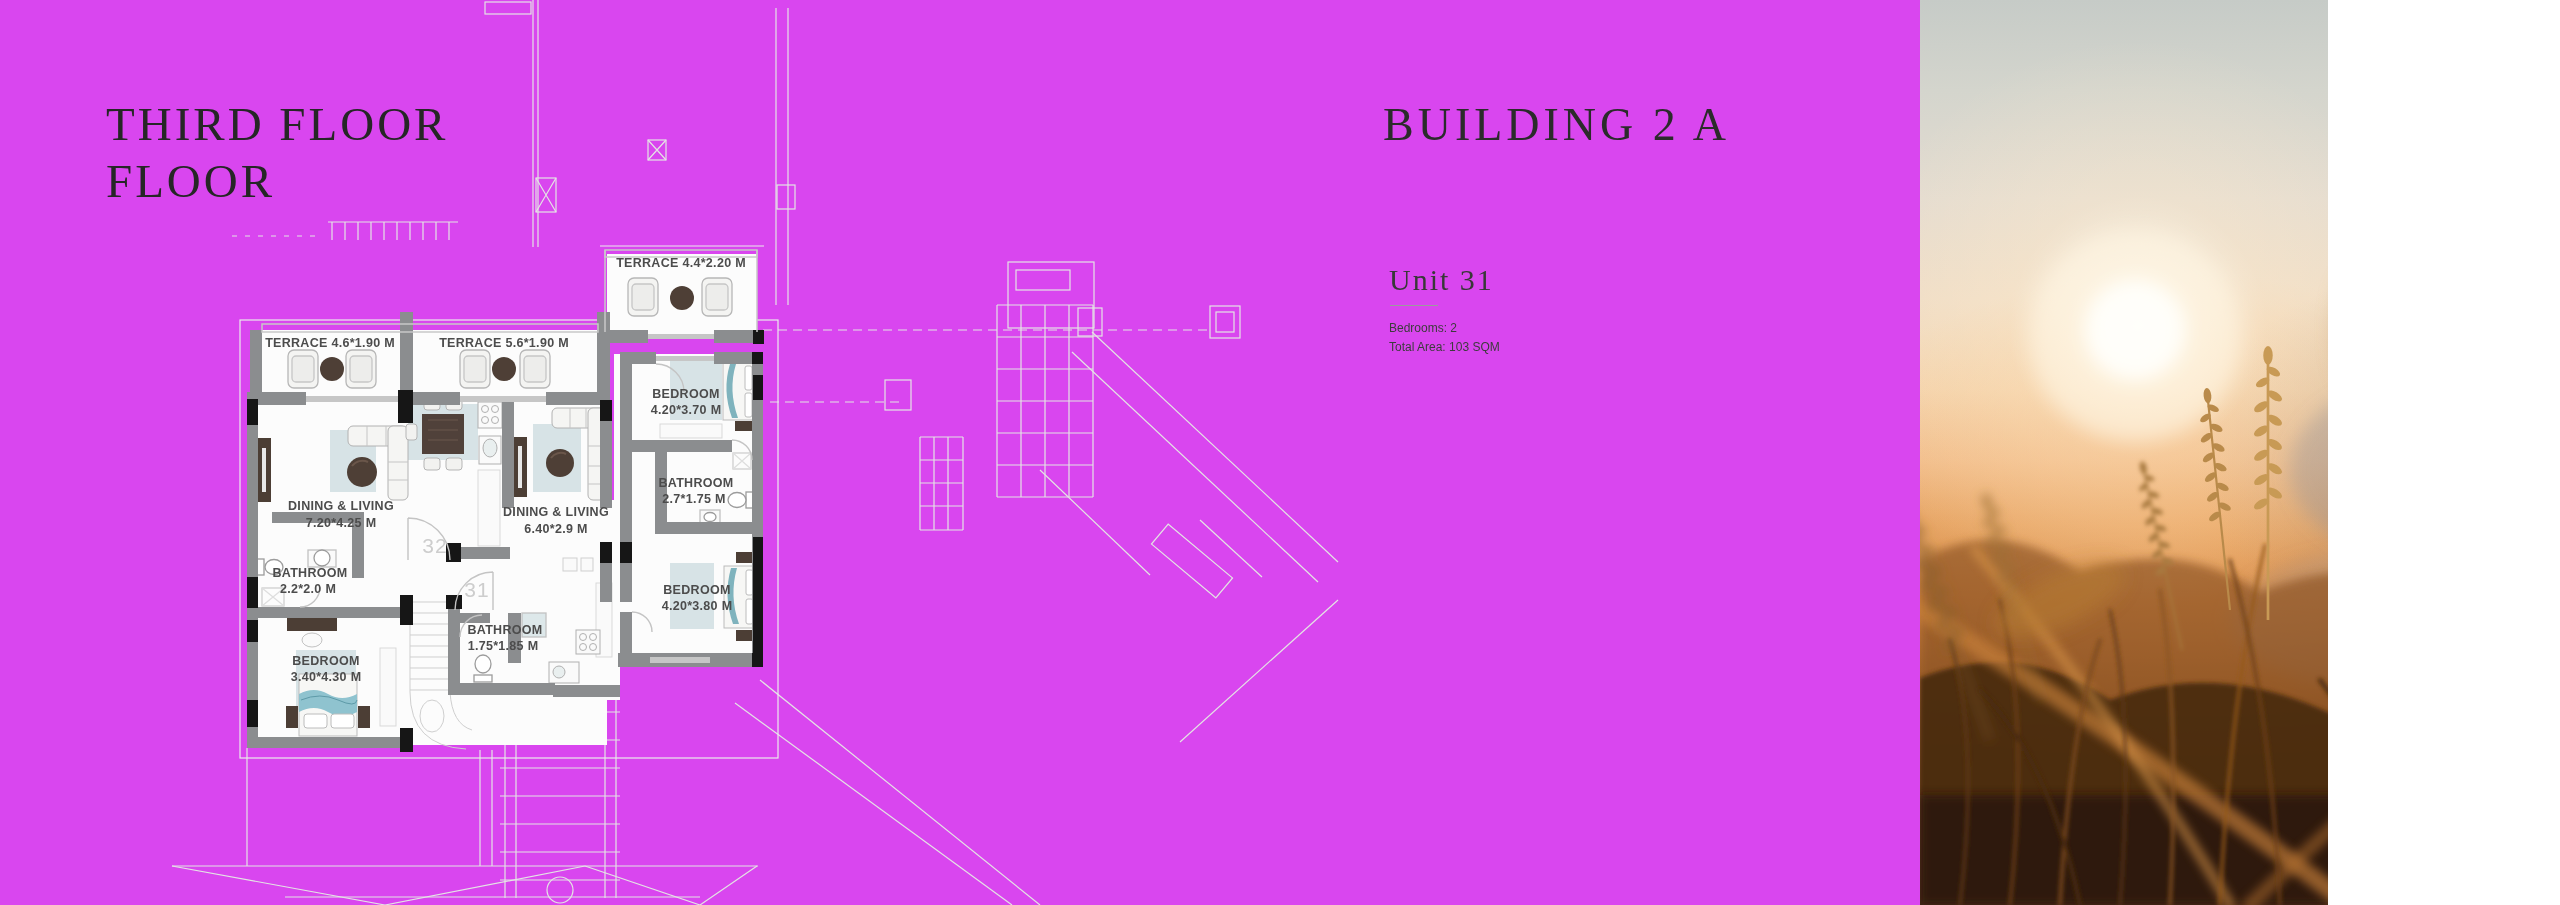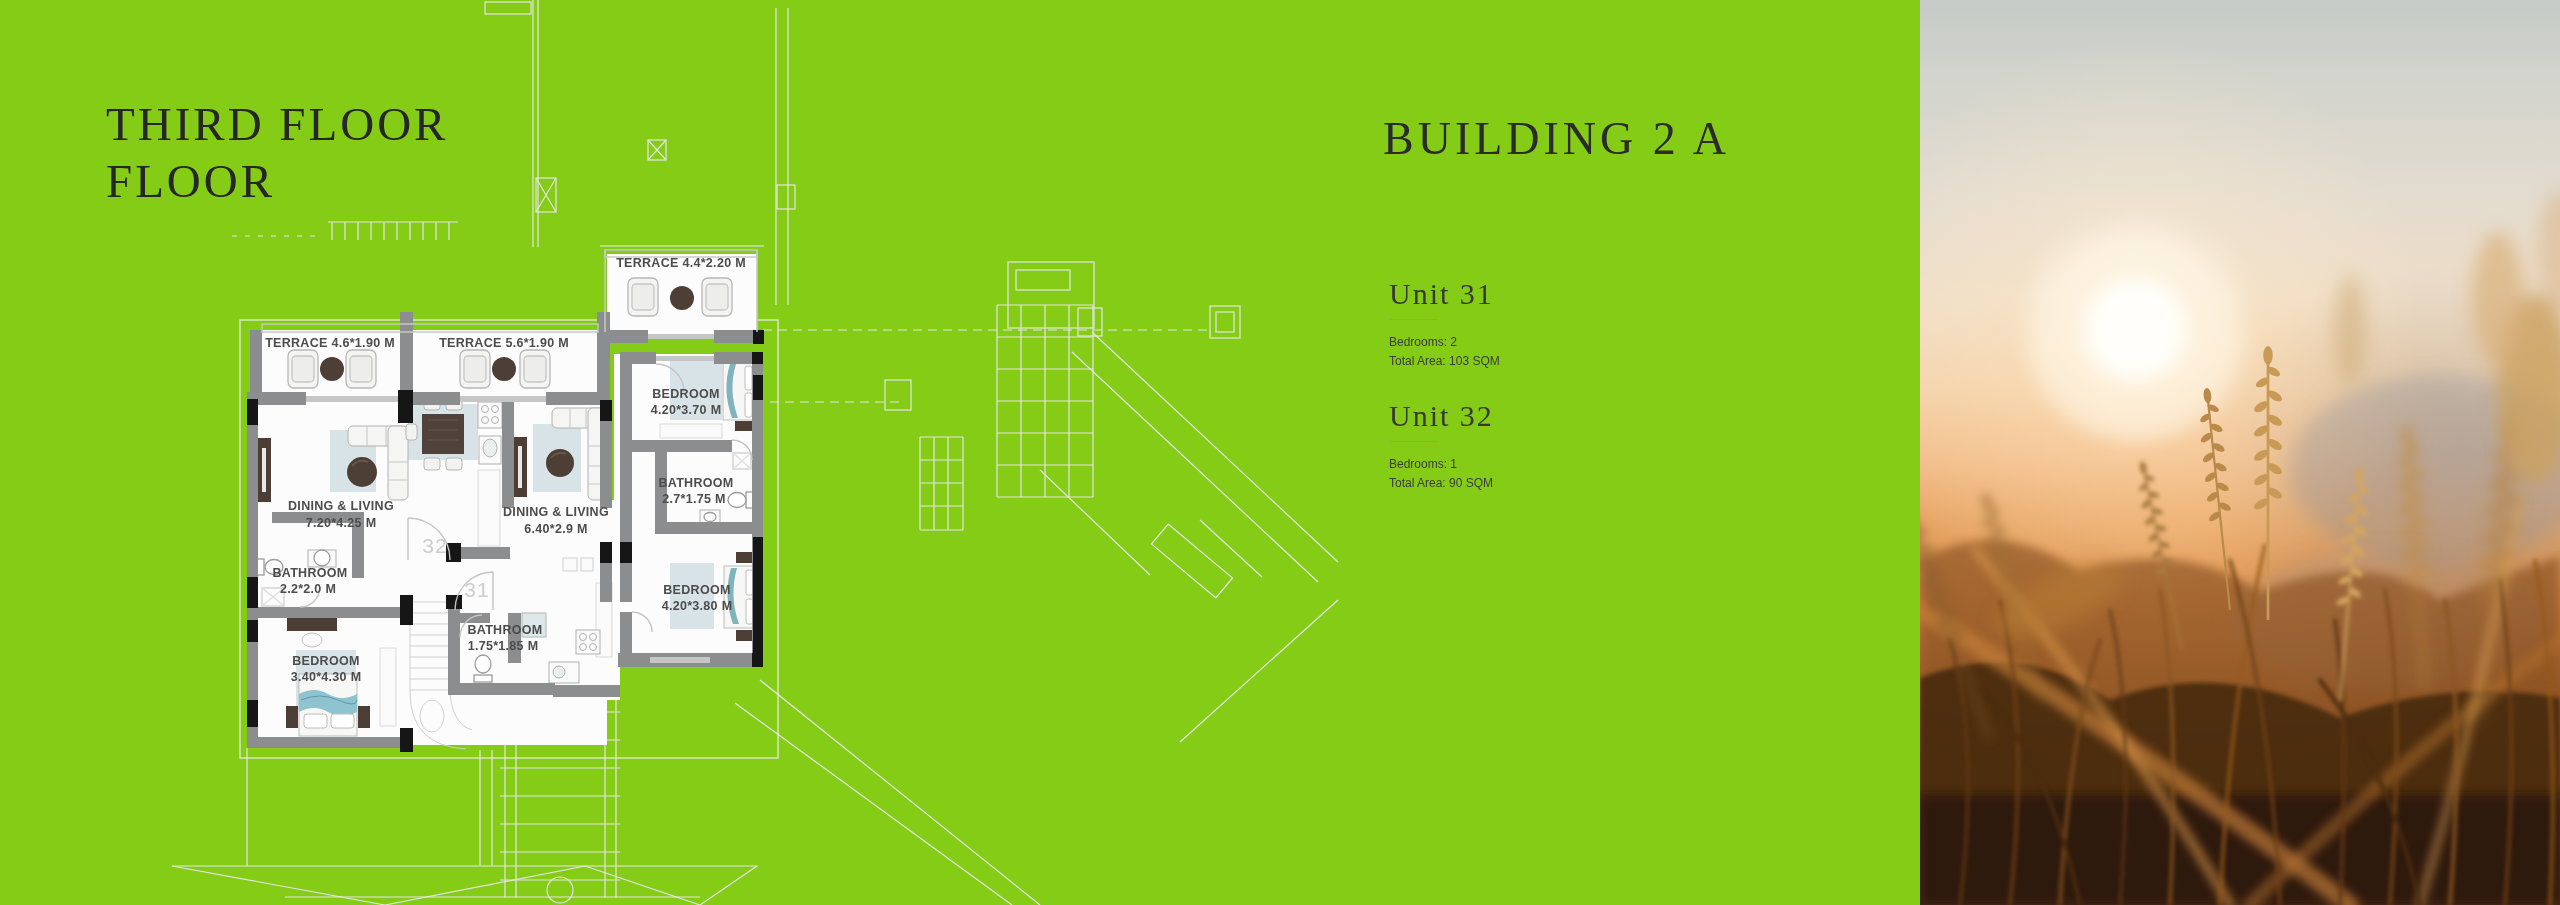--- a/index.html
+++ b/index.html
@@ -1,29 +1,29 @@
 <!DOCTYPE html>
 <html><head>
 <meta charset="utf-8">
 <style>
   html,body{margin:0;padding:0;background:#ffffff;}
-  .page{position:relative;width:2560px;height:905px;background:#84cc16;overflow:hidden;
+  .page{position:relative;width:2328px;height:905px;background:#d946ef;overflow:hidden;
         font-family:"Liberation Sans",sans-serif;color:#3c3c3c;}
   
   .title-block{position:absolute;left:106px;top:96px;
     font-family:"Liberation Serif","DejaVu Serif",serif;font-weight:400;
     font-size:47px;line-height:57px;letter-spacing:3px;color:#262626;}
   
   .plan-svg{position:absolute;left:0;top:0;}
   .plan-label{font-family:"Liberation Sans",sans-serif;font-weight:700;
     font-size:12.5px;fill:#4c4c4c;letter-spacing:.3px;}
   .unit-num{font-family:"Liberation Sans",sans-serif;font-weight:400;
     font-size:21px;fill:#cdcdcd;letter-spacing:1px;}
   
-  .info{position:absolute;left:1383px;top:112px;width:470px;}
+  .info{position:absolute;left:1383px;top:98px;width:470px;}
   .building-heading{font-family:"Liberation Serif","DejaVu Serif",serif;font-weight:400;
     font-size:46px;letter-spacing:4px;color:#2b2b2b;}
   .units{margin-top:112px;}
   .unit-card{margin-bottom:28px;margin-left:6px;}
   .unit-name{font-family:"Liberation Serif","DejaVu Serif",serif;font-weight:400;
     font-size:30px;letter-spacing:2px;color:#383838;}
   .unit-underline{width:48px;height:1px;background:#9b9b9b;margin:8px 0 13px 1px;}
   .unit-line{font-size:12px;line-height:19px;color:#3c3c3c;}
   
   .photo{position:absolute;left:1920px;top:0;width:640px;height:905px;overflow:hidden;
@@ -364,26 +364,20 @@
 
   <div class="info">
     <div class="building-heading">BUILDING 2 A</div>
     <div class="units">
       <div class="unit-card">
         <div class="unit-name">Unit 31</div>
         <div class="unit-underline"></div>
         <div class="unit-line">Bedrooms: 2</div>
         <div class="unit-line">Total Area: 103 SQM</div>
       </div>
-      <div class="unit-card">
-        <div class="unit-name">Unit 32</div>
-        <div class="unit-underline"></div>
-        <div class="unit-line">Bedrooms: 1</div>
-        <div class="unit-line">Total Area: 90 SQM</div>
-      </div>
     </div>
   </div>
 
   <div class="photo">
     <svg width="640" height="905" viewBox="0 0 640 905">
       <defs>
         <filter id="b2" x="-40%" y="-40%" width="180%" height="180%">
             <feGaussianBlur stdDeviation="2"></feGaussianBlur>
           </filter>
         <filter id="b5" x="-40%" y="-40%" width="180%" height="180%">

